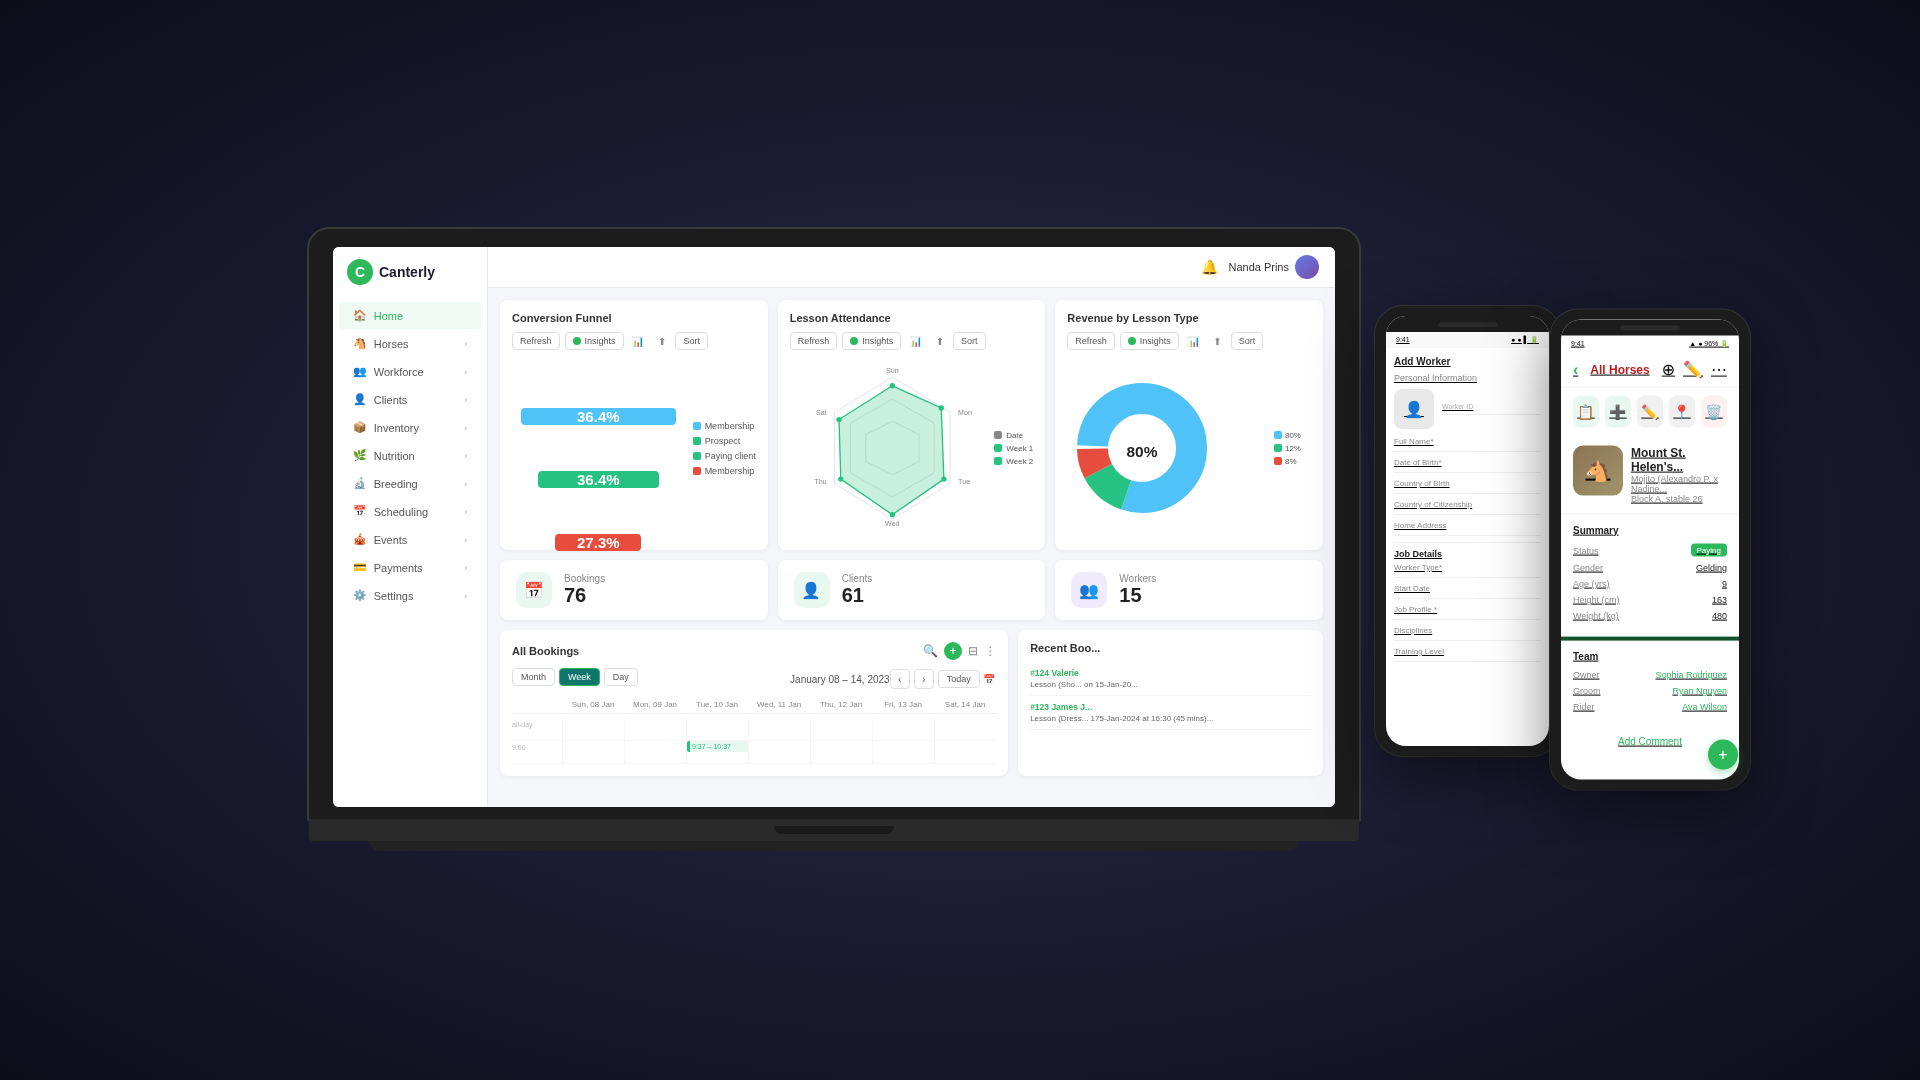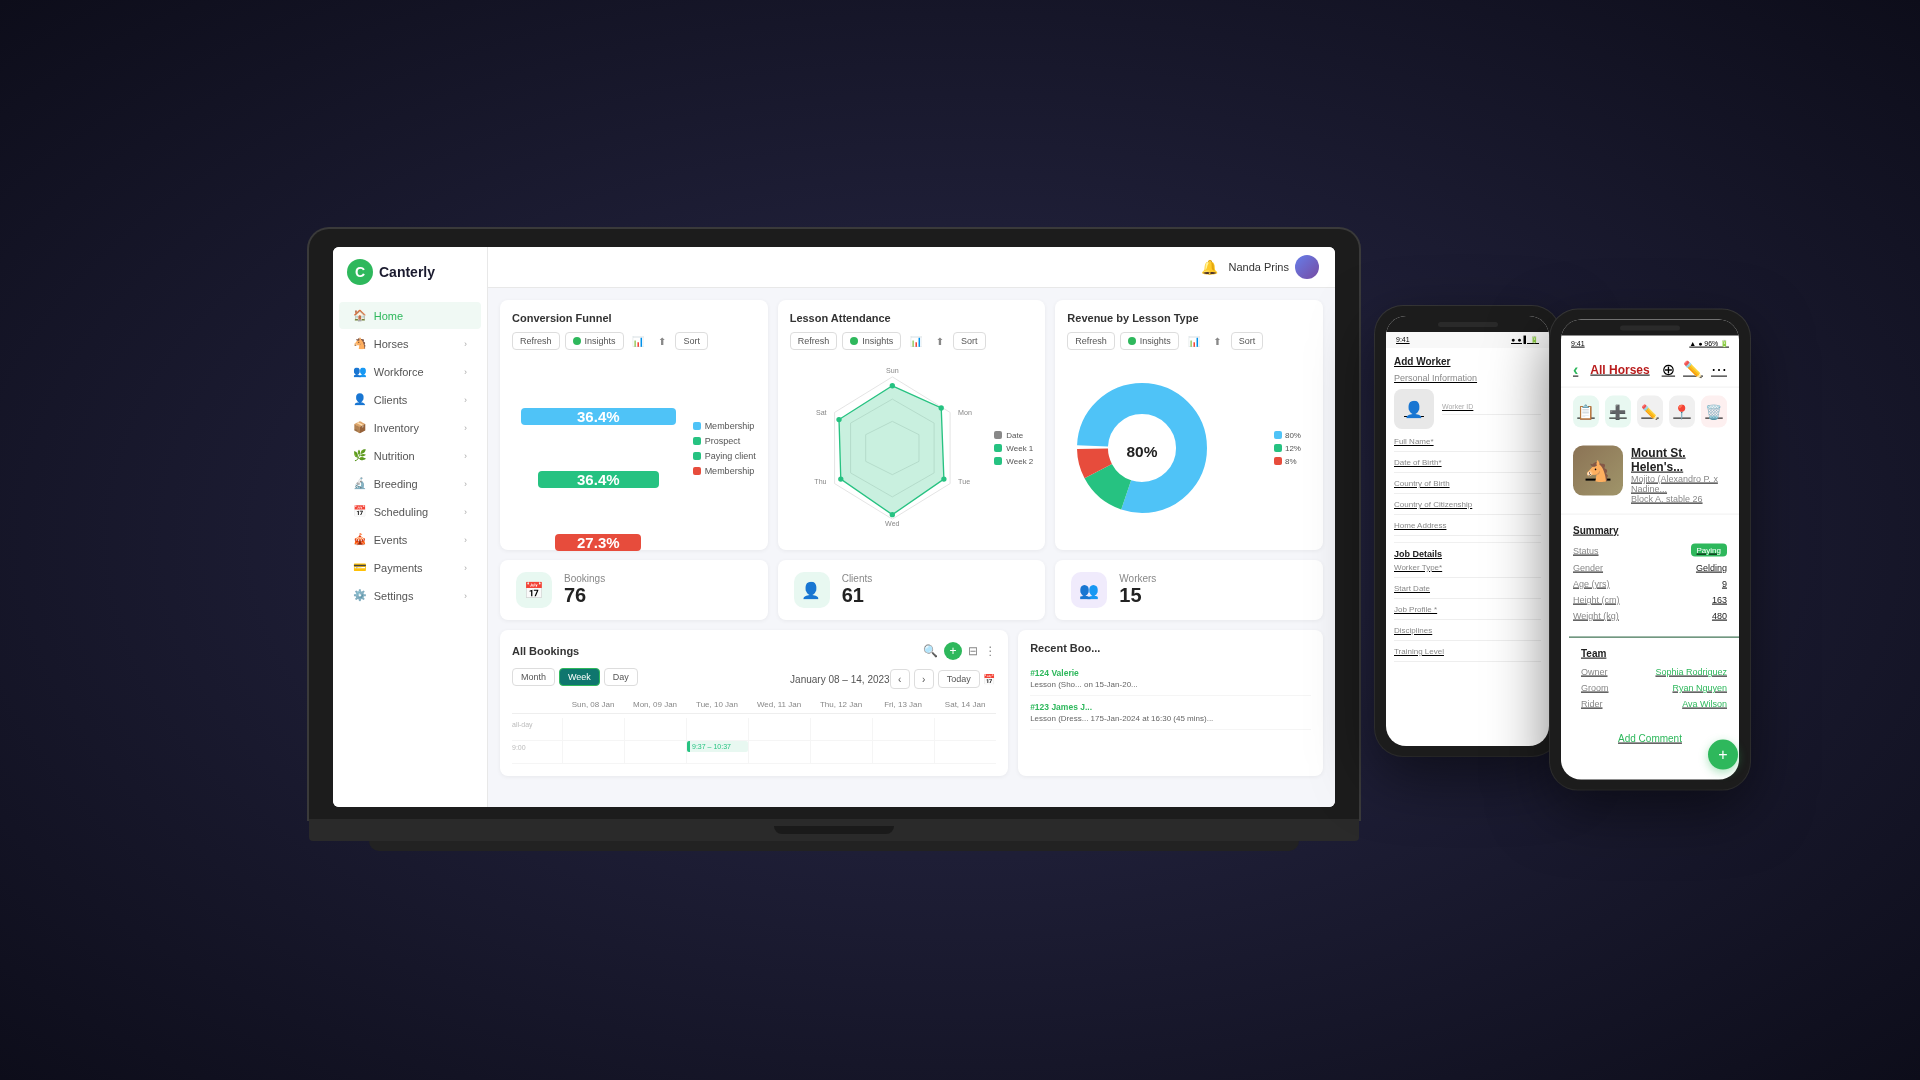--- a/index.html
+++ b/index.html
@@ -687,22 +687,21 @@
     .status-badge {
       background: #2eb85c;
       color: white;
       font-size: 8px;
       padding: 2px 6px;
       border-radius: 4px;
     }
 
     .team-section {
       padding: 10px 12px;
-      border-top: 1px solid #14532d;
-      margin-left: 8px;
+      border-top: 4px solid #14532d;
     }
 
     .team-title {
       font-size: 10px;
       font-weight: 700;
       color: #222;
       margin-bottom: 8px;
     }
 
     .team-row {

